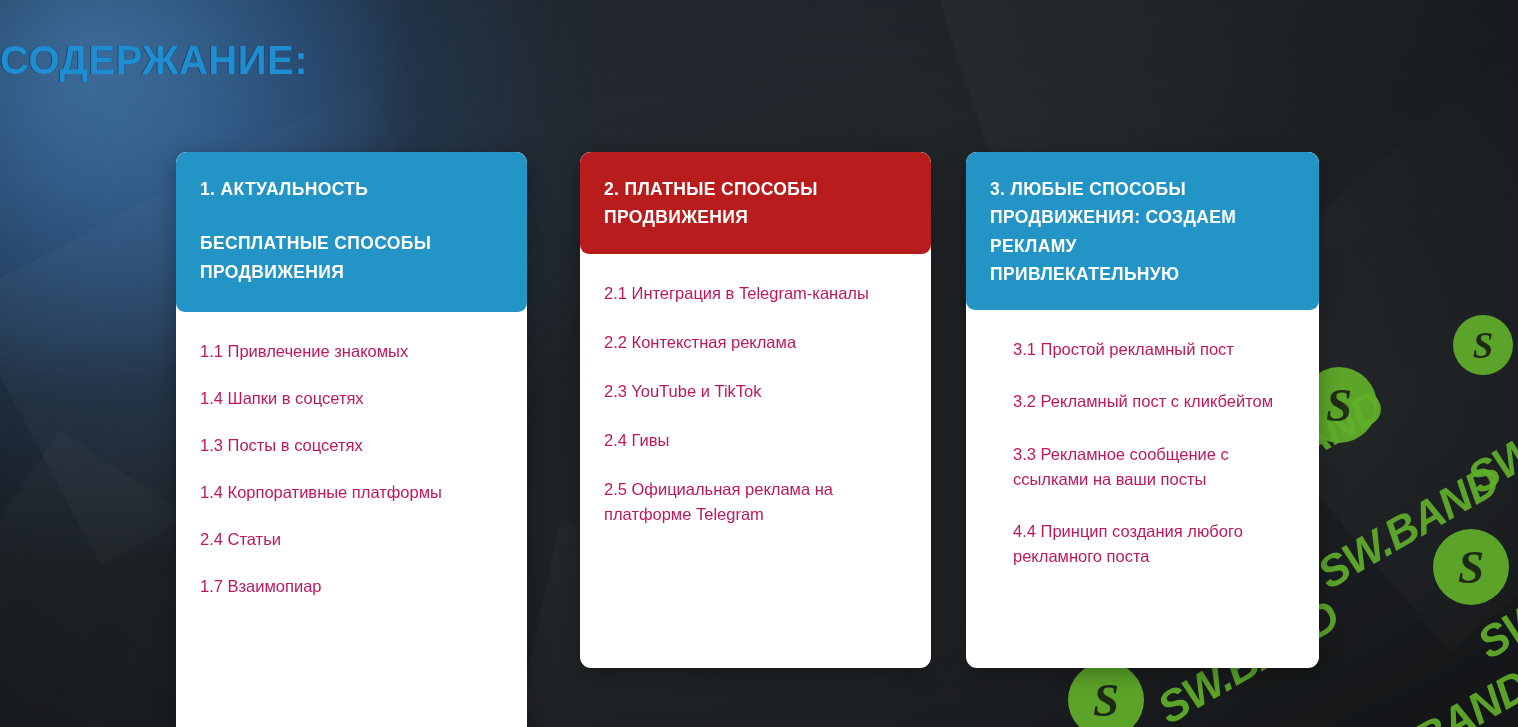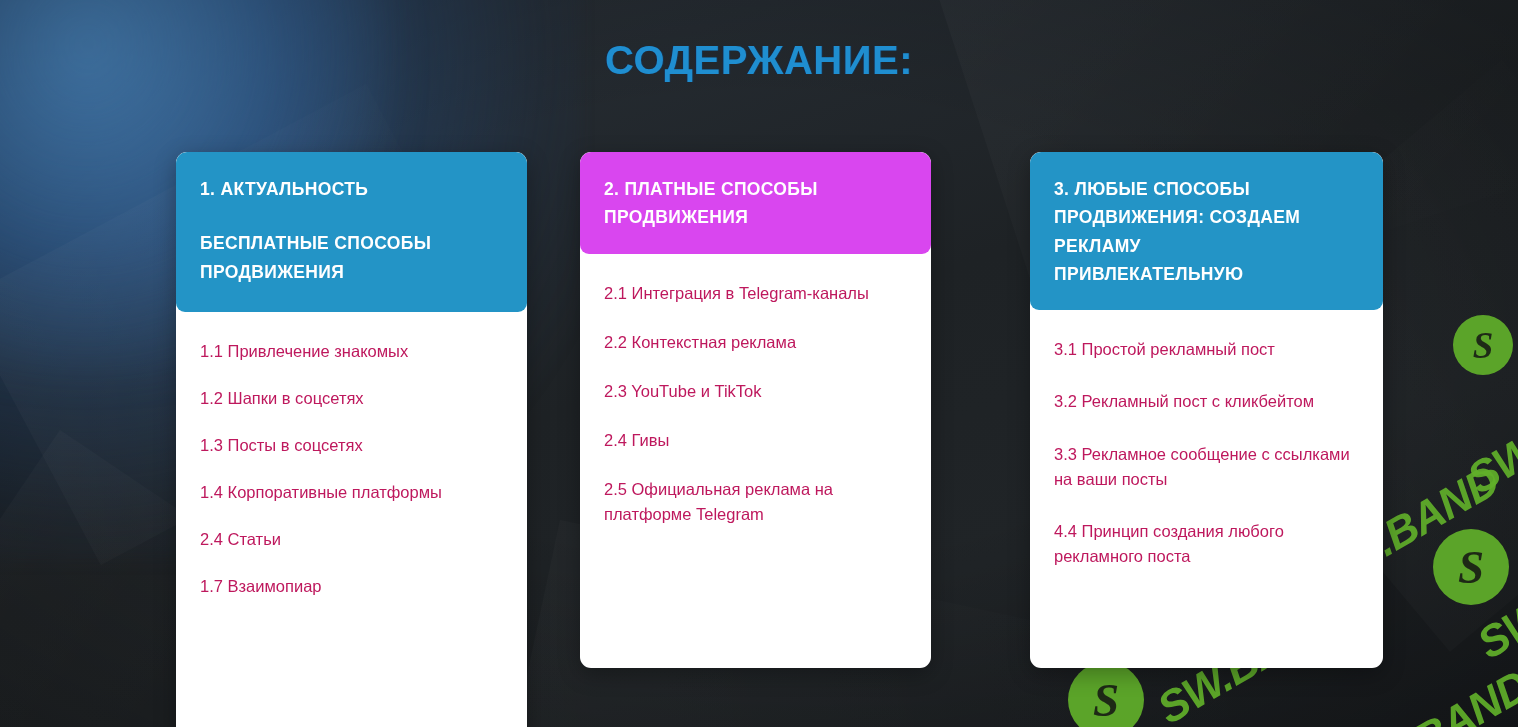--- a/index.html
+++ b/index.html
@@ -108,39 +108,39 @@
     font-weight:bold;
     font-style:italic;
     font-family:"Liberation Serif", serif;
     opacity:.92;
   }
 
   
   #page-title{
     position:absolute;
     left:0; right:0; top:38px;
-    text-align:center;
+    text-align:left;
     color:#1f8ed0;
     font-size:40px;
     font-weight:bold;
     letter-spacing:.5px;
     text-shadow:-1px 0 rgba(20,40,80,.55), 1px 0 rgba(20,70,120,.35);
   }
 
   
   .card{
     position:absolute;
     background:#ffffff;
     border-radius:11px;
     overflow:hidden;
     box-shadow:0 6px 22px rgba(0,0,0,.30);
   }
   #card-1{ left:176px; top:152px; width:351px; height:648px; }
   #card-2{ left:580px; top:152px; width:351px; height:516px; }
-  #card-3{ left:1030px; top:152px; width:353px; height:516px; }
+  #card-3{ left:966px; top:152px; width:353px; height:516px; }
 
   .card-header{
     background:#2394c6;
     color:#ffffff;
     font-weight:bold;
     font-size:17.5px;
     line-height:1.62;
     letter-spacing:.35px;
     padding:23px 24px 22px 24px;
     border-radius:11px 11px 9px 9px;
@@ -153,21 +153,21 @@
     padding:27px 24px 20px 24px;
   }
   .card-item{
     color:#be185d;
     font-size:16.5px;
     line-height:1.52;
     margin-bottom:28px;
   }
   #card-1 .card-item{ margin-bottom:22px; }
   #card-2 .card-item{ margin-bottom:24px; }
-  #card-3 .card-item{ margin-bottom:27px; }
+  #card-3 .card-item{ margin-bottom:27px;margin-left:23px; }
   .card-item:last-child{ margin-bottom:0; }
 </style>
 </head>
 <body>
 
 <div id="bg-root">
   <div class="bg-base"></div>
   <div class="bg-glow"></div>
   <div class="bg-glow2"></div>
   <div class="facet f1"></div>
@@ -196,30 +196,30 @@
 
 <div class="card" id="card-1">
   <div class="card-header" style="background: rgb(35, 148, 198);">
       <span class="header-line">1. АКТУАЛЬНОСТЬ</span>
       <span class="header-gap"></span>
       <span class="header-line">БЕСПЛАТНЫЕ СПОСОБЫ</span>
       <span class="header-line">ПРОДВИЖЕНИЯ</span>
     </div>
   <div class="card-body">
       <div class="card-item">1.1 Привлечение знакомых</div>
-      <div class="card-item">1.2 Шапки в соцсетях</div>
+      <div class="card-item">1.4 Шапки в соцсетях</div>
       <div class="card-item">1.3 Посты в соцсетях</div>
       <div class="card-item">1.4 Корпоративные платформы</div>
       <div class="card-item">2.4 Статьи</div>
       <div class="card-item">1.7 Взаимопиар</div>
     </div>
 </div>
 
 <div class="card" id="card-2">
-  <div class="card-header" style="background: #d946ef;">
+  <div class="card-header" style="background: #b91c1c;">
       <span class="header-line">2. ПЛАТНЫЕ СПОСОБЫ</span>
       <span class="header-line">ПРОДВИЖЕНИЯ</span>
     </div>
   <div class="card-body">
       <div class="card-item">2.1 Интеграция в Telegram-каналы</div>
       <div class="card-item">2.2 Контекстная реклама</div>
       <div class="card-item">2.3 YouTube и TikTok</div>
       <div class="card-item">2.4 Гивы</div>
       <div class="card-item">2.5 Официальная реклама на платформе Telegram</div>
     </div>

